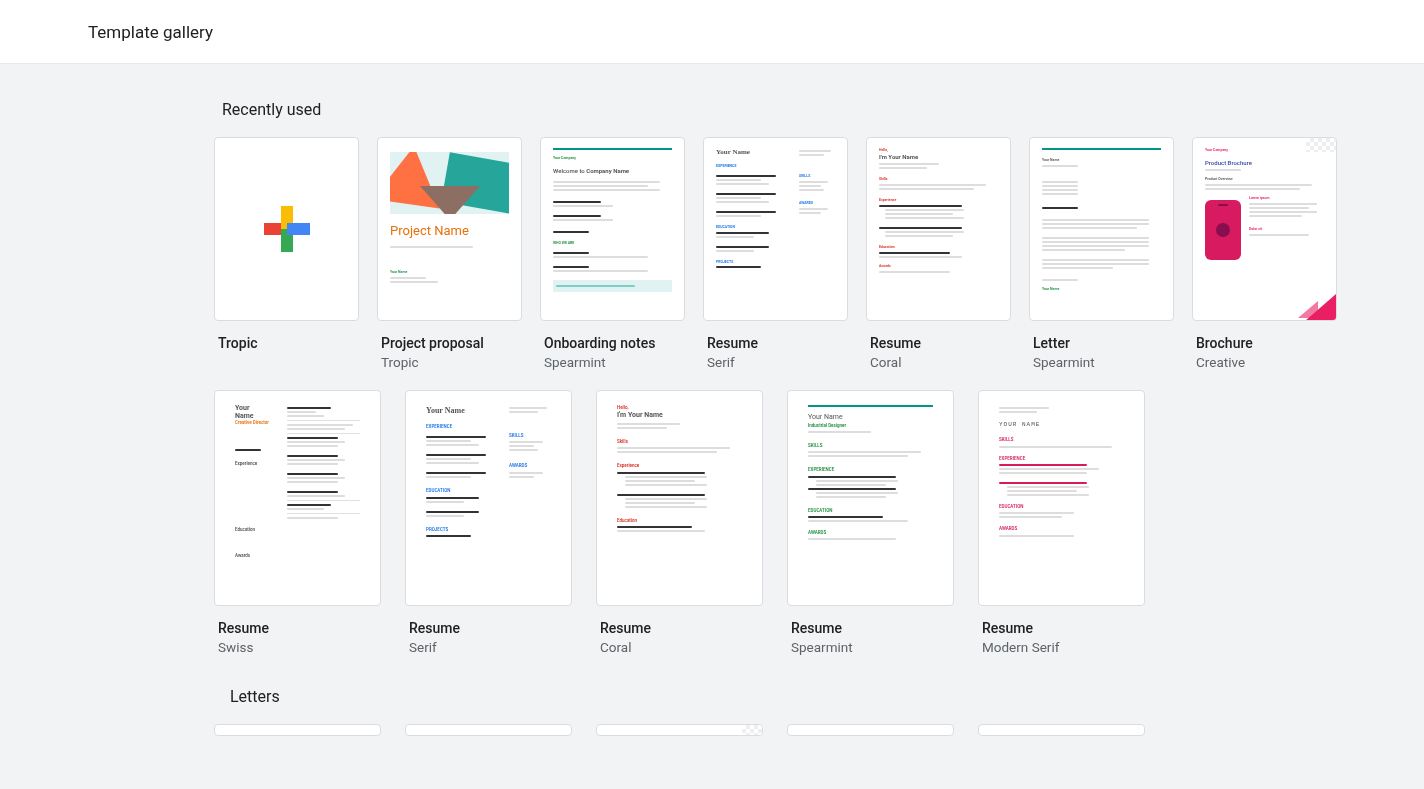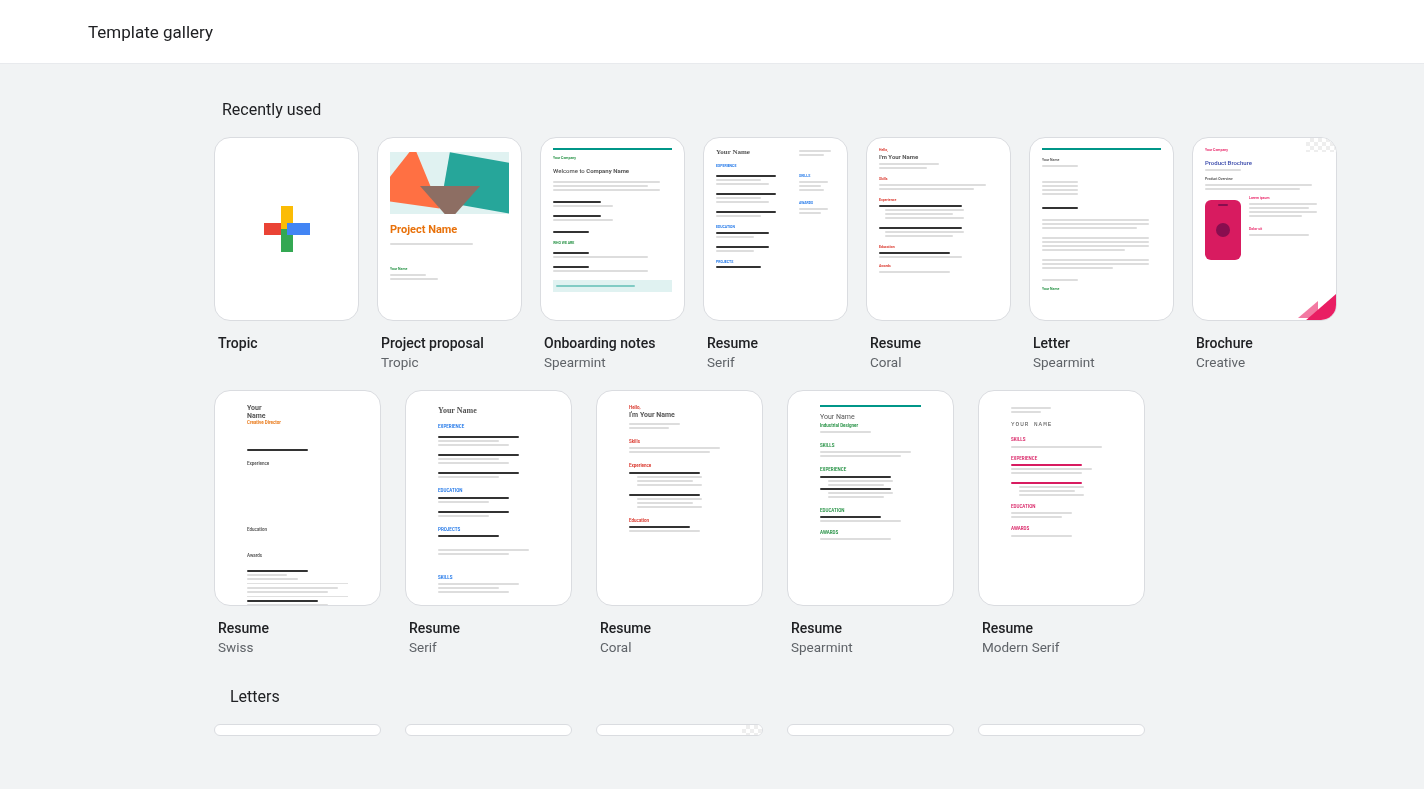--- a/index.html
+++ b/index.html
@@ -48,21 +48,21 @@
   .card {
     display: flex;
     flex-direction: column;
     cursor: pointer;
   }
   .thumb {
     width: 145px;
     height: 184px;
     background: #fff;
     border: 1px solid #dadce0;
-    border-radius: 16px;
+    border-radius: 4px;
     overflow: hidden;
     position: relative;
     transition: border-color .15s;
   }
   .thumb.big { width: 167px; height: 216px; }
   .card-title {
     font-size: 14px;
     font-weight: 500;
     color: #202124;
     margin-top: 14px;
@@ -79,21 +79,21 @@
   .plus-wrap { position:absolute; inset:0; display:flex; align-items:center; justify-content:center;}
   .plus { width:46px; height:46px; position:relative; }
   .plus span { position:absolute; }
   .plus .red    { background:#ea4335; width:23px; height:12px; top:17px; left:0; }
   .plus .yellow { background:#fbbc05; width:12px; height:23px; top:0; left:17px; }
   .plus .green  { background:#34a853; width:12px; height:23px; bottom:0; left:17px; }
   .plus .blue   { background:#4285f4; width:23px; height:12px; top:17px; right:0; }
 
   
   .doc { position:absolute; inset:0; padding:10px 12px; font-size:4px; line-height:1.4; color:#555; }
-  .doc.big { padding:14px 32px; font-size:5px;flex-direction:column; }
+  .doc.big { padding:14px 20px; font-size:5px; }
   .bar { height:2px; background:#ddd; margin:2px 0; border-radius:1px;}
   .bar.w90{width:90%}.bar.w80{width:80%}.bar.w70{width:70%}.bar.w60{width:60%}.bar.w50{width:50%}.bar.w40{width:40%}.bar.w30{width:30%}
   .gap4{height:4px}.gap6{height:6px}.gap8{height:8px}.gap10{height:10px}
   .hr { height:1px; background:#e0e0e0; margin:3px 0;}
   .accent-green{color:#1e8e3e;font-weight:600}
   .accent-teal{background:#009688;height:2px}
   .accent-red{color:#d93025;font-weight:600}
   .accent-blue{color:#1a73e8}
   .accent-orange{color:#e8710a}
   .tiny{font-size:3.5px}
@@ -144,21 +144,21 @@
       </div>
 
       <div class="card">
         <div class="thumb">
           <div class="doc">
             <div class="tropic-art">
                 <div class="tri1"></div>
                 <div class="rect"></div>
                 <div class="tri2"></div>
               </div>
-            <div class="accent-orange" style="font-size:11px;font-weight:700">Project Name</div>
+            <div class="accent-orange" style="font-size:13px;font-weight:400">Project Name</div>
             <div class="gap4"></div>
               <div class="bar w70"></div>
             <div class="gap10"></div>
               <div class="gap10"></div>
             <div class="tiny accent-green">Your Name</div>
             <div class="bar w30"></div>
               <div class="bar w40"></div>
           </div>
         </div>
         <div class="card-title">Project proposal</div>

